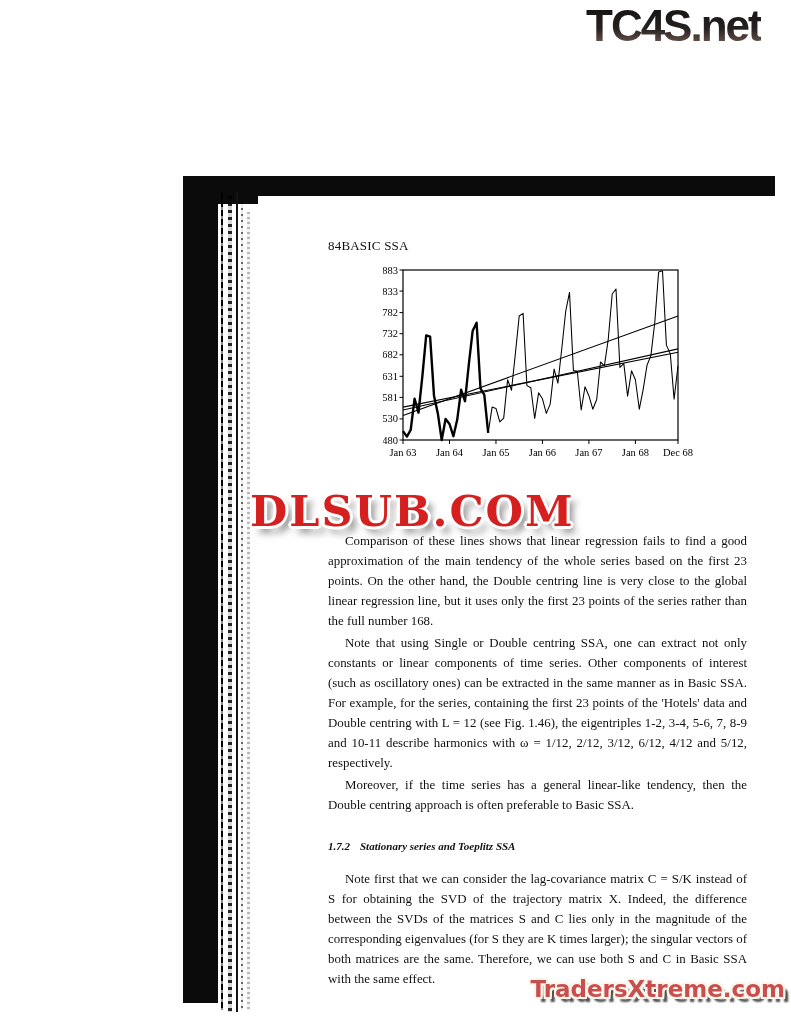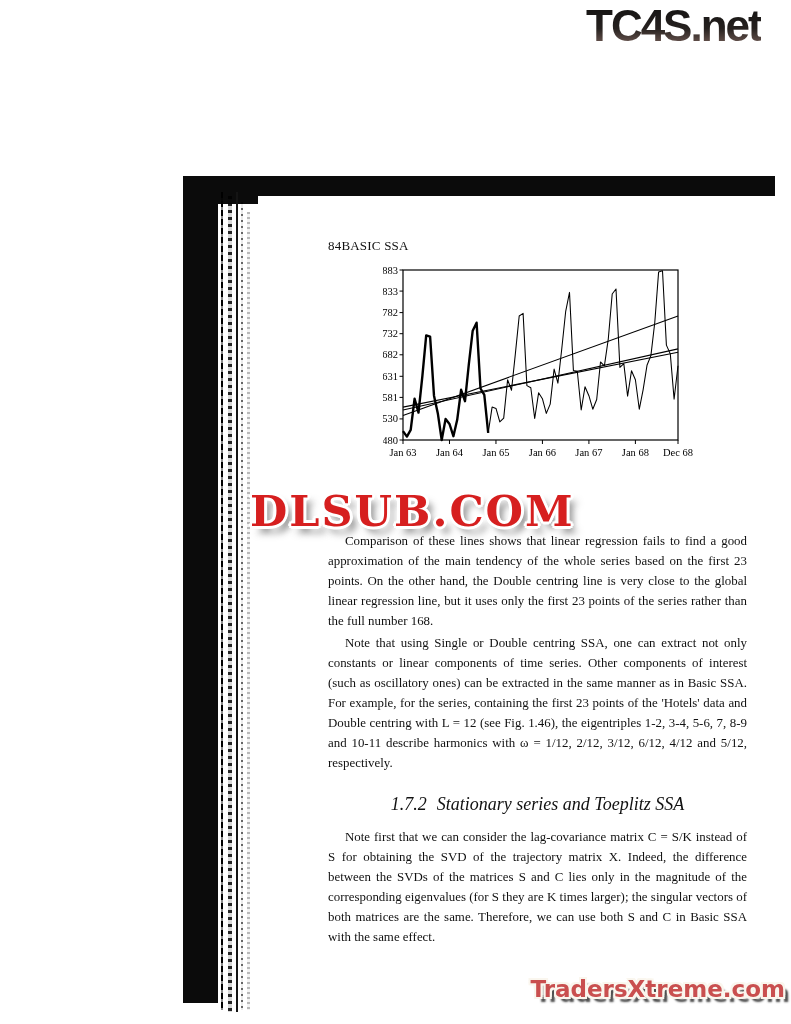--- a/index.html
+++ b/index.html
@@ -43,22 +43,22 @@
           font-weight:bold;font-size:43px;letter-spacing:2px;color:#d61f1f;white-space:nowrap;
           text-shadow:-2px -2px 0 #fff,2px -2px 0 #fff,-2px 2px 0 #fff,2px 2px 0 #fff,
                       -3px 0 0 #fff,3px 0 0 #fff,0 -3px 0 #fff,0 3px 0 #fff,
                       6px 7px 7px rgba(70,70,70,.6);}
 
   
   .bodytext{position:absolute;left:328px;top:531px;width:419px;font-size:12.9px;
             line-height:20px;text-align:justify;}
   .bodytext p{margin:0 0 2px 0;}
   .bodytext p.ind{text-indent:17px;}
-  .section-heading{font-style:italic;font-weight:400;font-size:18px;margin:21px 0 13px 0;
-                   text-align:center;}
+  .section-heading{font-style:italic;font-weight:700;font-size:11px;margin:21px 0 13px 0;
+                   text-align:left;}
   .section-heading .sec-num{margin-right:10px;}
 
   
   .wm-bot{position:absolute;top:976px;right:6px;font-family:"DejaVu Sans",sans-serif;
           font-weight:bold;font-size:23px;letter-spacing:0px;color:#c94f4f;white-space:nowrap;
           text-shadow:-2px -2px 0 #faf6ee,2px -2px 0 #faf6ee,-2px 2px 0 #faf6ee,2px 2px 0 #faf6ee,
                       -2px 0 0 #faf6ee,2px 0 0 #faf6ee,0 -2px 0 #faf6ee,0 2px 0 #faf6ee,
                       5px 5px 2px rgba(45,45,45,.85);}
 </style>
 </head>
@@ -122,20 +122,21 @@
       <polyline points="105.2,174.8 109.1,149.1 113.0,150.4 116.8,163.9 120.7,160.1 124.6,121.7 128.5,132.2 132.3,96.4 136.2,58.0 140.1,55.4 143.9,127.6 147.8,129.7 151.7,160.5 155.6,134.8 159.4,140.7 163.3,155.4 167.2,146.1 171.1,111.1 174.9,125.1 178.8,90.5 182.7,53.3 186.5,34.4 190.4,112.4 194.3,113.2 198.2,152.0 202.0,128.8 205.9,137.7 209.8,151.2 213.7,141.5 217.5,104.0 221.4,107.8 225.3,80.8 229.2,36.0 233.0,31.0 236.9,109.4 240.8,105.6 244.6,138.1 248.5,112.8 252.4,121.7 256.3,151.2 260.1,131.8 264.0,107.3 267.9,97.6 271.8,64.3 275.6,14.1 279.5,12.8 283.4,87.1 287.3,95.9 291.1,141.1 295.0,107.8" fill="none" stroke="#000" stroke-width="1.05" stroke-linejoin="round"></polyline>
       <polyline points="20.0,173.1 23.9,178.6 27.7,171.9 31.6,140.7 35.5,154.6 39.4,117.9 43.2,77.4 47.1,78.7 51.0,137.7 54.9,155.8 58.7,182.0 62.6,160.9 66.5,166.0 70.4,178.2 74.2,161.8 78.1,131.8 82.0,143.2 85.8,106.5 89.7,72.7 93.6,64.7 97.5,130.5 101.3,136.9 105.2,174.8" fill="none" stroke="#000" stroke-width="2.4" stroke-linejoin="round"></polyline>
     </svg>
 
 
   <div class="wm-mid">DLSUB.COM</div>
 
   <div class="bodytext">
     <p class="ind">Comparison of these lines shows that linear regression fails to find a good approximation of the main tendency of the whole series based on the first 23 points. On the other hand, the Double centring line is very close to the global linear regression line, but it uses only the first 23 points of the series rather than the full number 168.</p>
     <p class="ind">Note that using Single or Double centring SSA, one can extract not only constants or linear components of time series. Other components of interest (such as oscillatory ones) can be extracted in the same manner as in Basic SSA. For example, for the series, containing the first 23 points of the 'Hotels' data and Double centring with L = 12 (see Fig. 1.46), the eigentriples 1-2, 3-4, 5-6, 7, 8-9 and 10-11 describe harmonics with ω = 1/12, 2/12, 3/12, 6/12, 4/12 and 5/12, respectively.</p>
+    <p class="ind">Moreover, if the time series has a general linear-like tendency, then the Double centring approach is often preferable to Basic SSA.</p>
     <h3 class="section-heading">
       <span class="sec-num">1.7.2</span><span>Stationary series and Toeplitz SSA</span>
     </h3>
     <p class="ind">Note first that we can consider the lag-covariance matrix C = S/K instead of S for obtaining the SVD of the trajectory matrix X. Indeed, the difference between the SVDs of the matrices S and C lies only in the magnitude of the corresponding eigenvalues (for S they are K times larger); the singular vectors of both matrices are the same. Therefore, we can use both S and C in Basic SSA with the same effect.</p>
   </div>
 
   <div class="wm-bot">TradersXtreme.com</div>
 
 </div>
 

